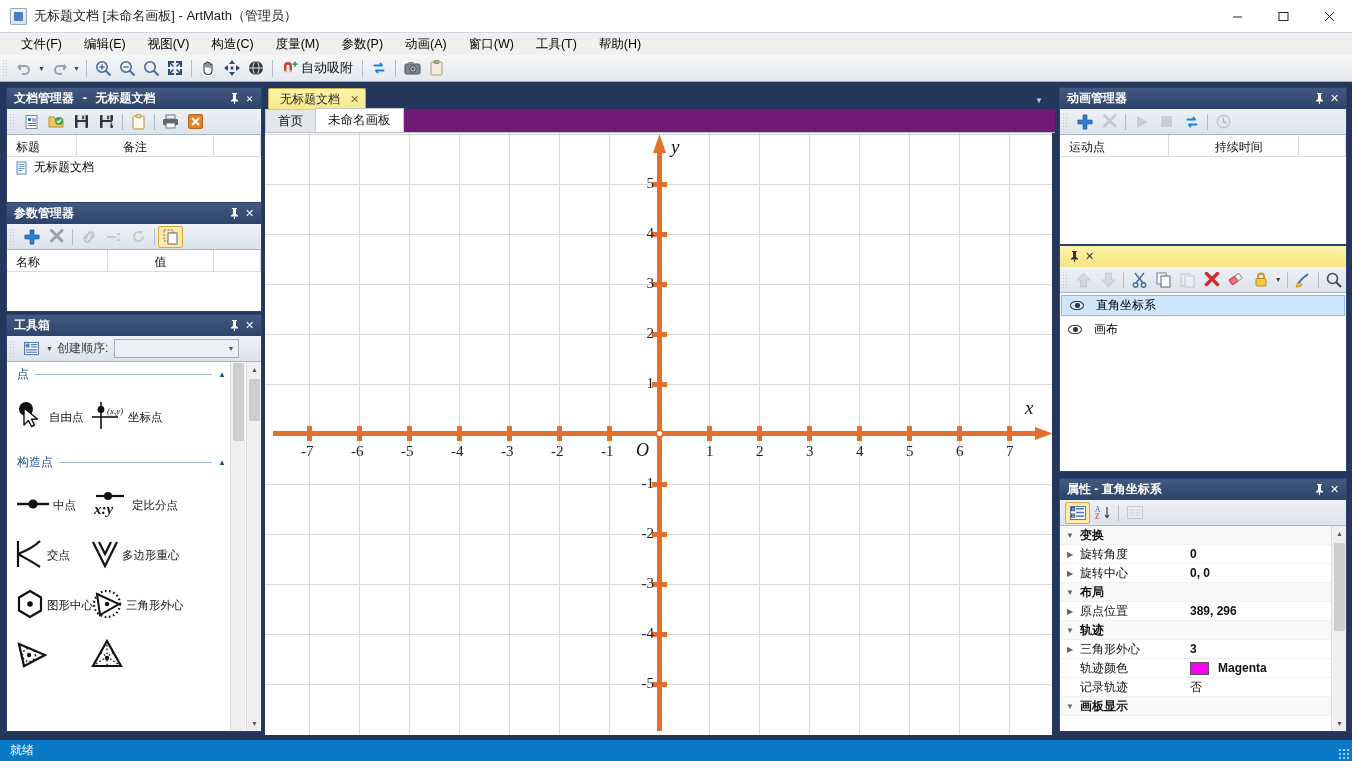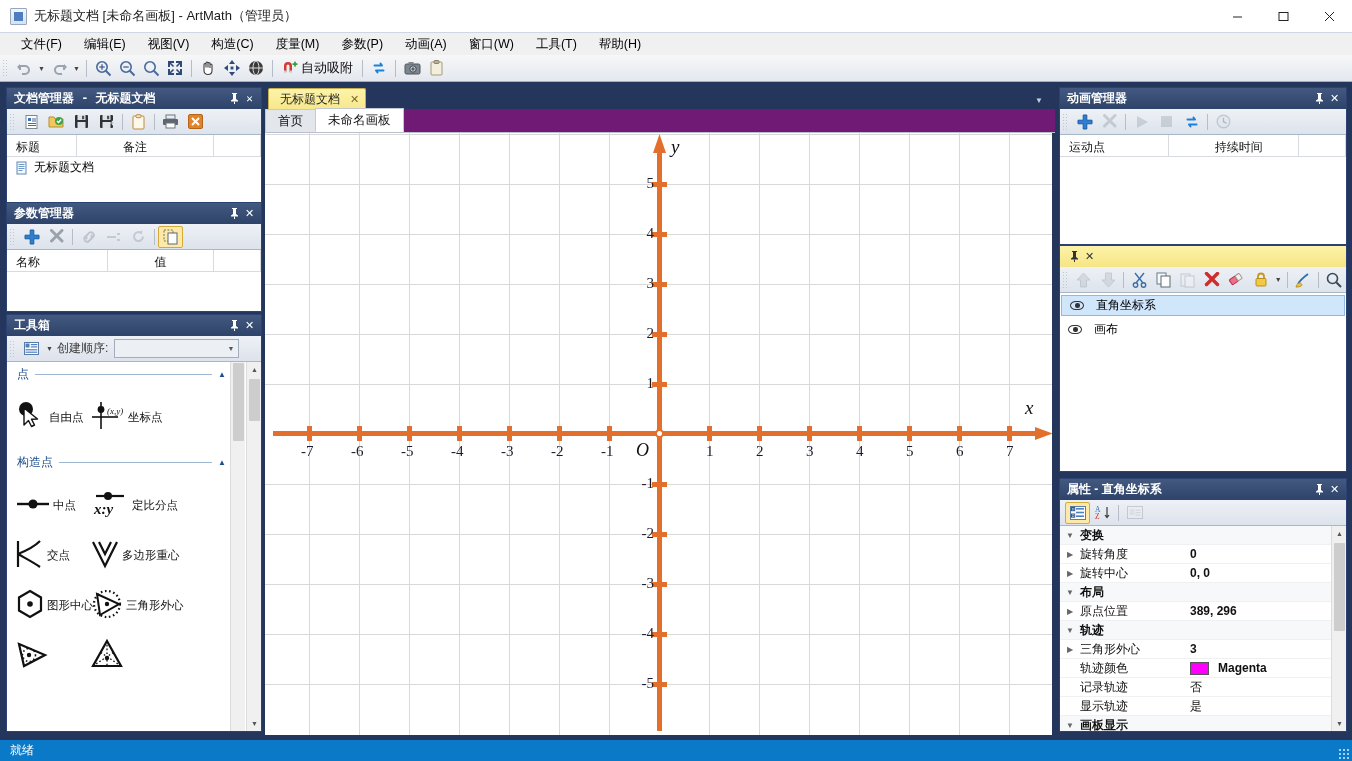--- a/index.html
+++ b/index.html
@@ -979,25 +979,20 @@
           <div class="vl">
             <span class="swatch" style="background: rgb(255, 0, 255);"></span>
             <span>Magenta</span>
           </div>
         </div>
         <div class="pgrow">
           <div class="exp"></div>
           <div class="nm">记录轨迹</div>
           <div class="vl" style="font-weight:normal;">否</div>
         </div>
-        <div class="pgrow">
-          <div class="exp"></div>
-          <div class="nm">显示轨迹</div>
-          <div class="vl" style="font-weight:normal;">是</div>
-        </div>
         <div class="pgrow cat">
           <div class="exp">▼</div>
           <div class="nm">画板显示</div>
           <div class="vl"></div>
         </div>
       </div>
       <div class="vsb" style="height:205px;">
         <div class="sb-arrow">▲</div>
         <div class="sb-thumb" style="top:17px; height:88px;"></div>
         <div class="sb-arrow" style="position:absolute; bottom:0;">▼</div>

